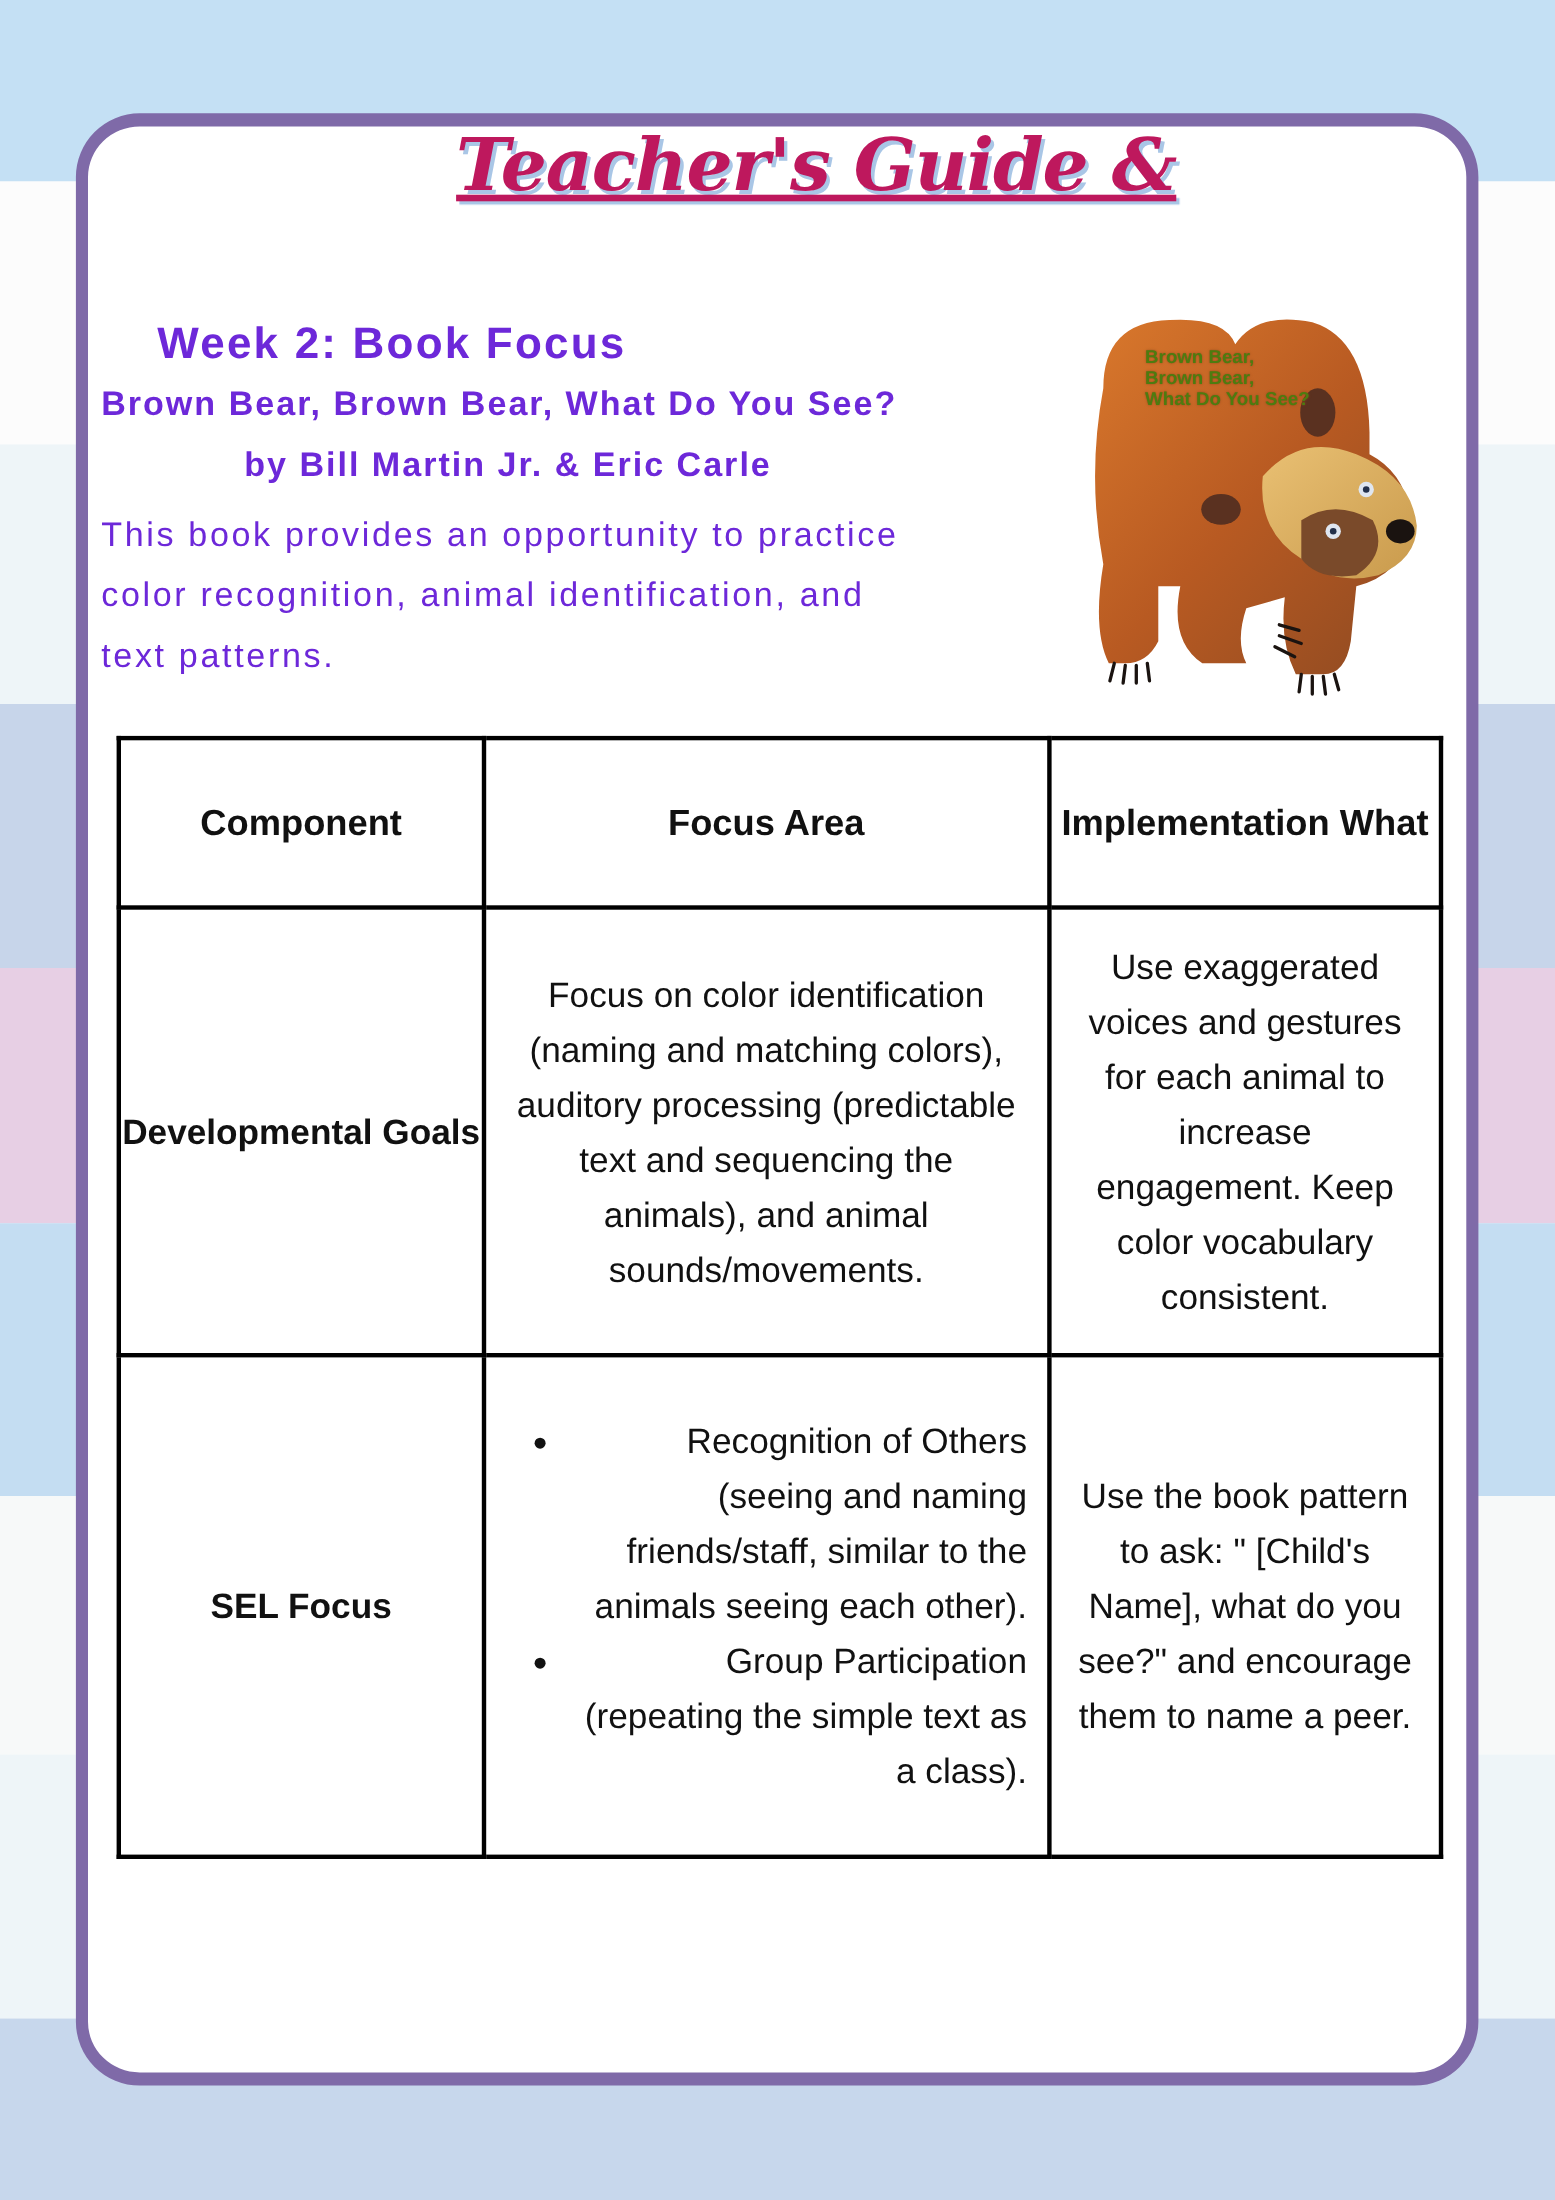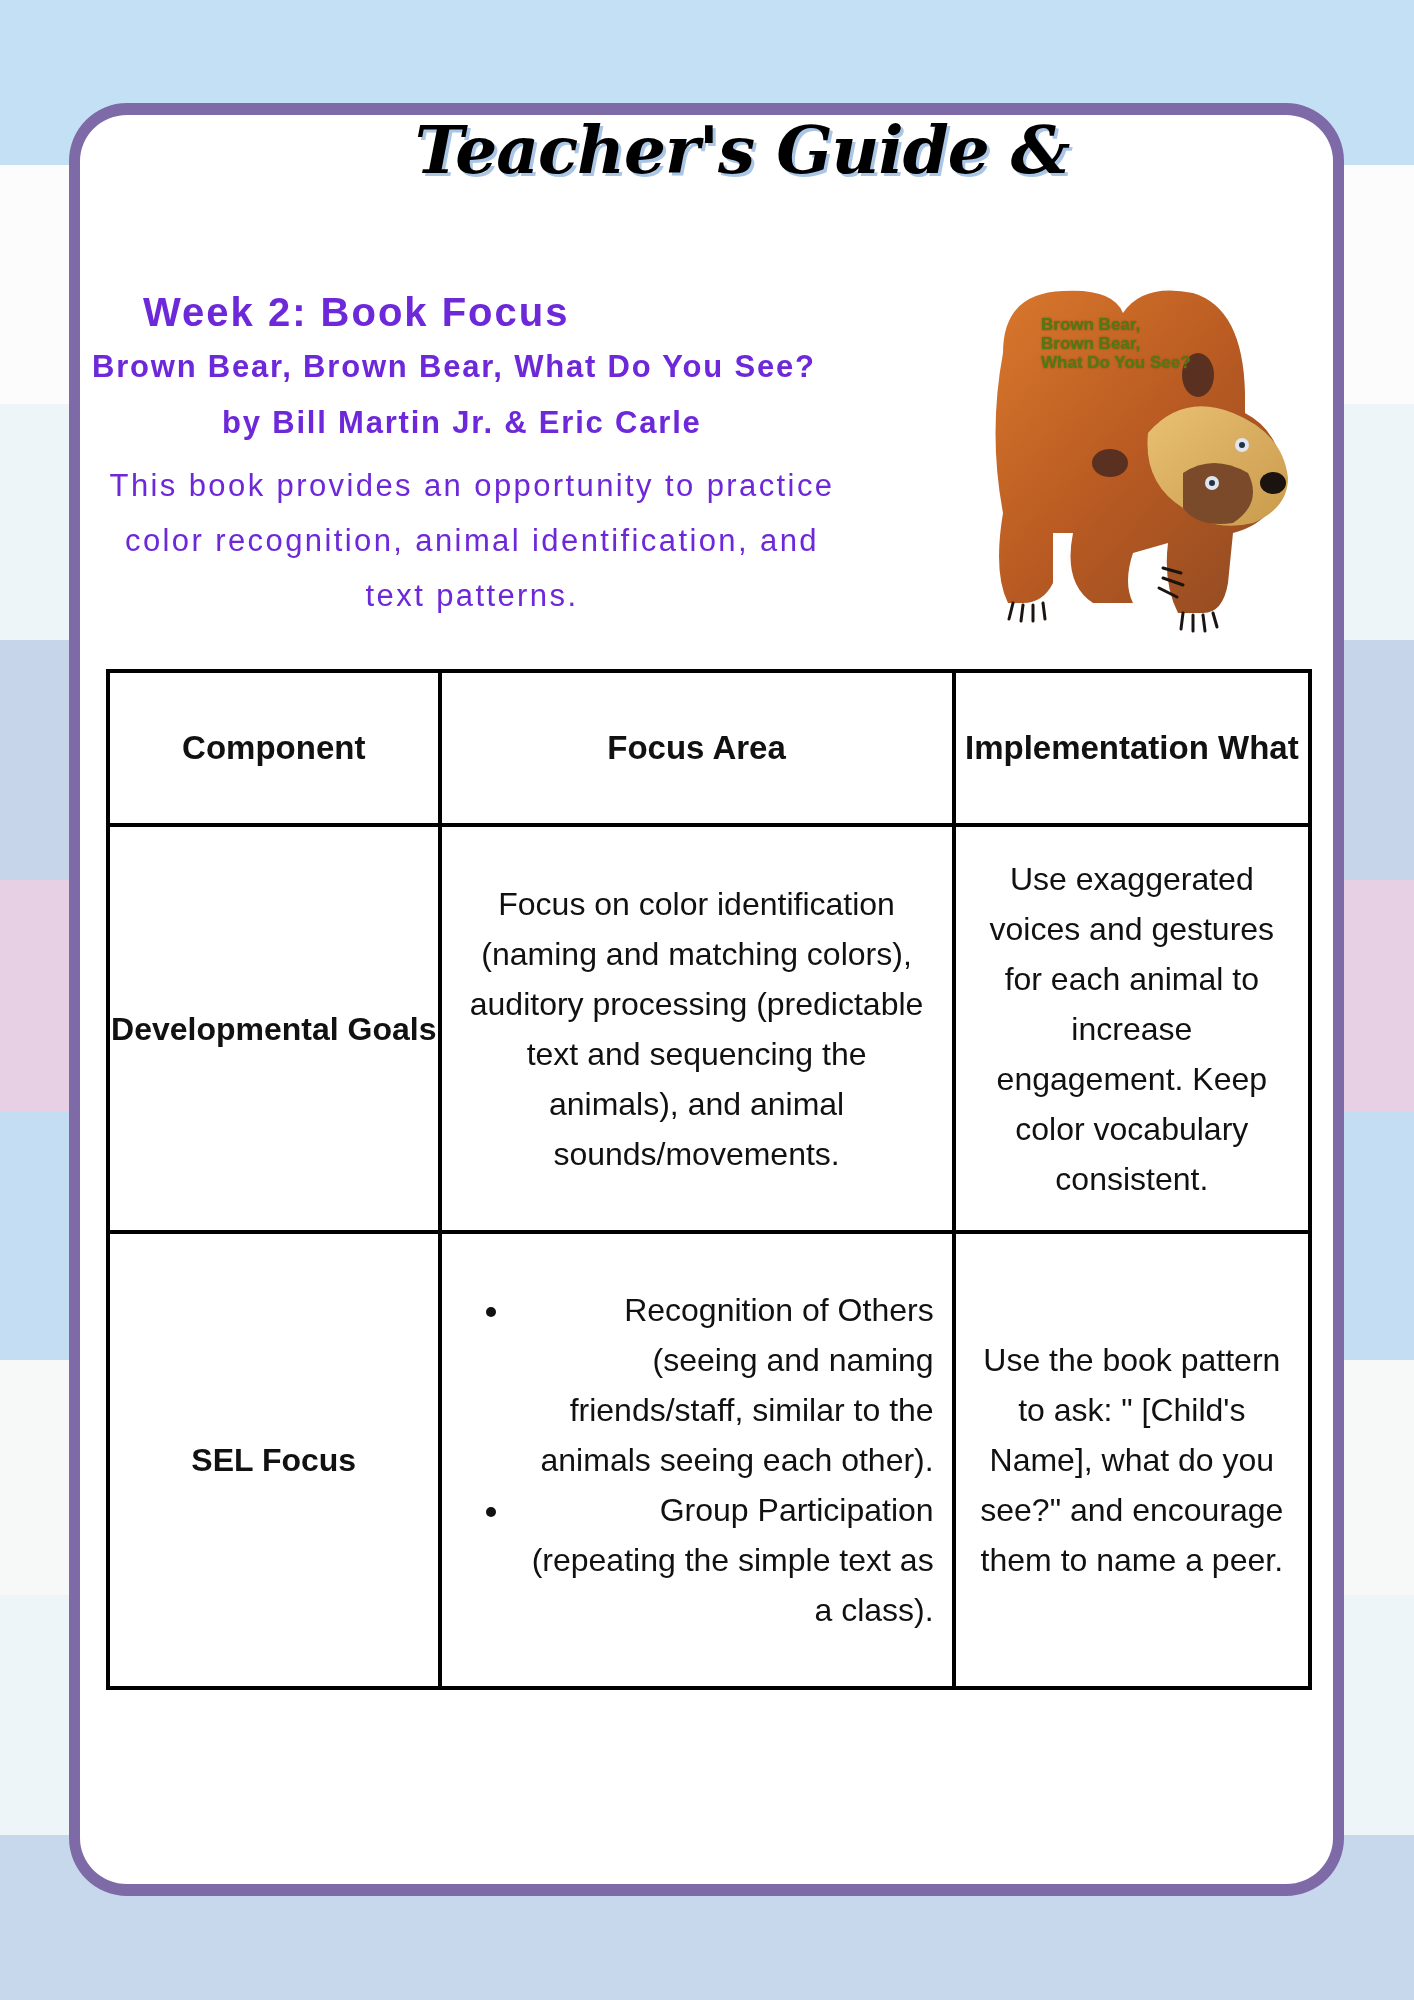--- a/index.html
+++ b/index.html
@@ -23,21 +23,21 @@
     color: #b03a94; text-shadow: 3px 3px 0 #a9c6e6;
     line-height: 64px; letter-spacing: -1px;
   }
   .title .l1 { display: block; font-size: 66px; padding-left: 70px; }
   .title .l2 { display: block; font-size: 60px; margin-top: -22px; padding-left: 20px; }
 
   .hand { font-family: Liberation Sans, sans-serif; color: #6d28d9; position: absolute; }
   .week { left: 143px; top: 290px; font-size: 40px; font-weight: bold; letter-spacing: 2px; }
   .booktitle { left: 92px; top: 349px; font-size: 31px; font-weight: bold; letter-spacing: 1.8px; }
   .author { left: 222px; top: 405px; font-size: 31px; font-weight: bold; letter-spacing: 1.8px; text-align: right; }
-  .desc { left: 92px; top: 458px; width: 760px; font-size: 31px; letter-spacing: 2.4px; line-height: 55px; text-align: center; }
+  .desc { left: 92px; top: 458px; width: 760px; font-size: 31px; letter-spacing: 2.4px; line-height: 55px; }
 
   .bear {
     position: absolute; left: 983px; top: 283px; width: 320px; height: 350px;
   }
   .bear-text {
     position: absolute; left: 58px; top: 32px; color: #4d7c0f; font-family: Liberation Sans, sans-serif;
     font-weight: bold; font-size: 17px; line-height: 19px; text-shadow: 0 0 2px #8a4a1e;
   }
   .bear-text span { display: block; }
 
@@ -70,21 +70,21 @@
   <div class="stripe" style="top: 640px; height: 240px; background: rgb(199, 213, 234);"></div>
   <div class="stripe" style="top: 880px; height: 232px; background: rgb(231, 207, 228);"></div>
   <div class="stripe" style="top: 1112px; height: 248px; background: rgb(196, 221, 242);"></div>
   <div class="stripe" style="top: 1360px; height: 235px; background: rgb(247, 249, 249);"></div>
   <div class="stripe" style="top: 1595px; height: 240px; background: rgb(238, 245, 248);"></div>
   <div class="stripe" style="top: 1835px; height: 165px; background: rgb(199, 215, 236);"></div>
 </div>
 
 <div class="card" style="border-color: rgb(127, 106, 168);"></div>
 
-<h1 class="title" style="margin: 0px; color: #000000; text-shadow: rgb(169, 198, 230) 3px 3px 0px;">
+<h1 class="title" style="margin: 0px; color: #be185d; text-shadow: rgb(169, 198, 230) 3px 3px 0px; text-decoration: underline;">
   <span class="l1">Teacher's Guide &amp;</span>
 </h1>
 
 <div class="hand week">Week 2: Book Focus</div>
 <div class="hand booktitle">Brown Bear, Brown Bear, What Do You See?</div>
 <div class="hand author">by Bill Martin Jr. &amp; Eric Carle</div>
 <div class="hand desc">This book provides an opportunity to practice color recognition, animal identification, and text patterns.</div>
 
 <div class="bear" aria-label="brown bear book cover illustration">
   <svg width="320" height="350" viewBox="0 0 320 350">

